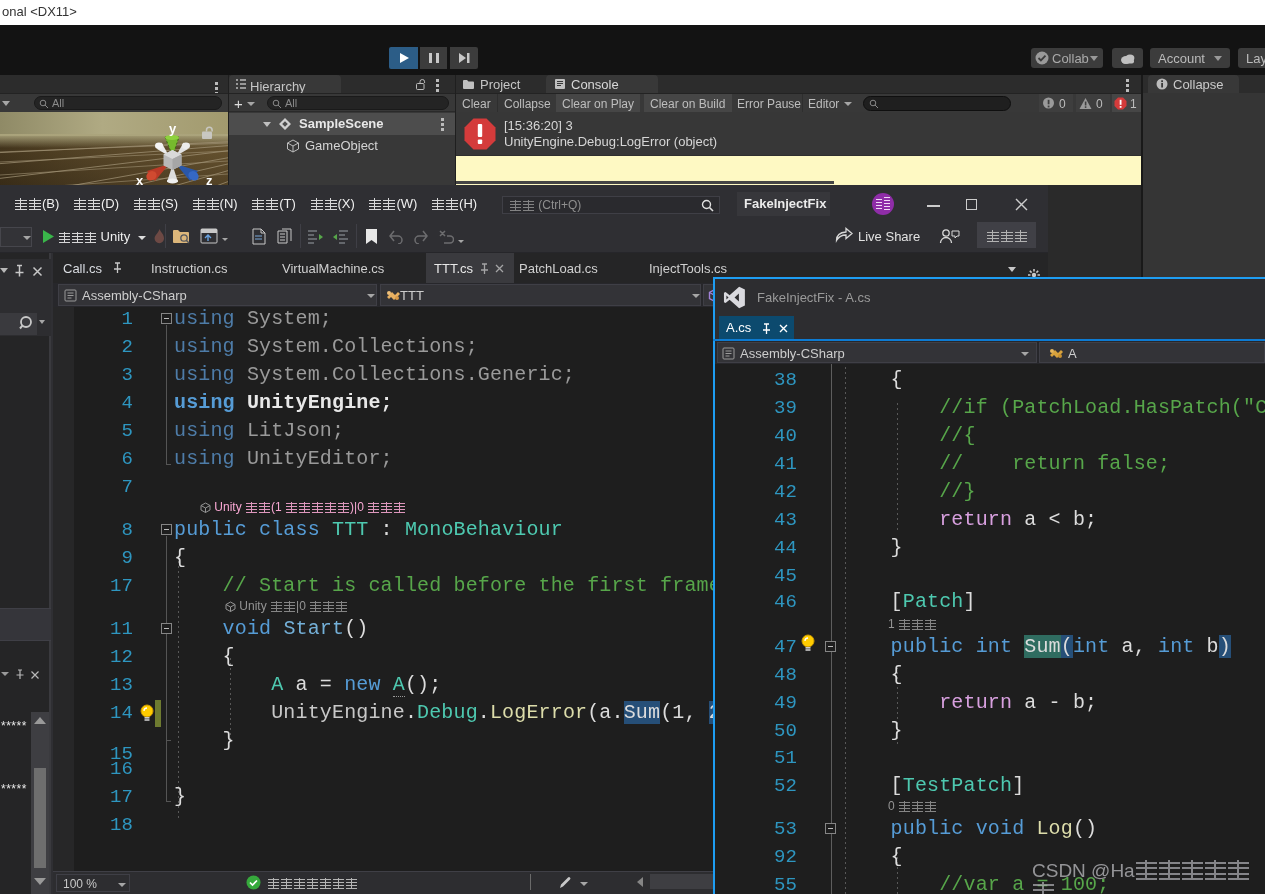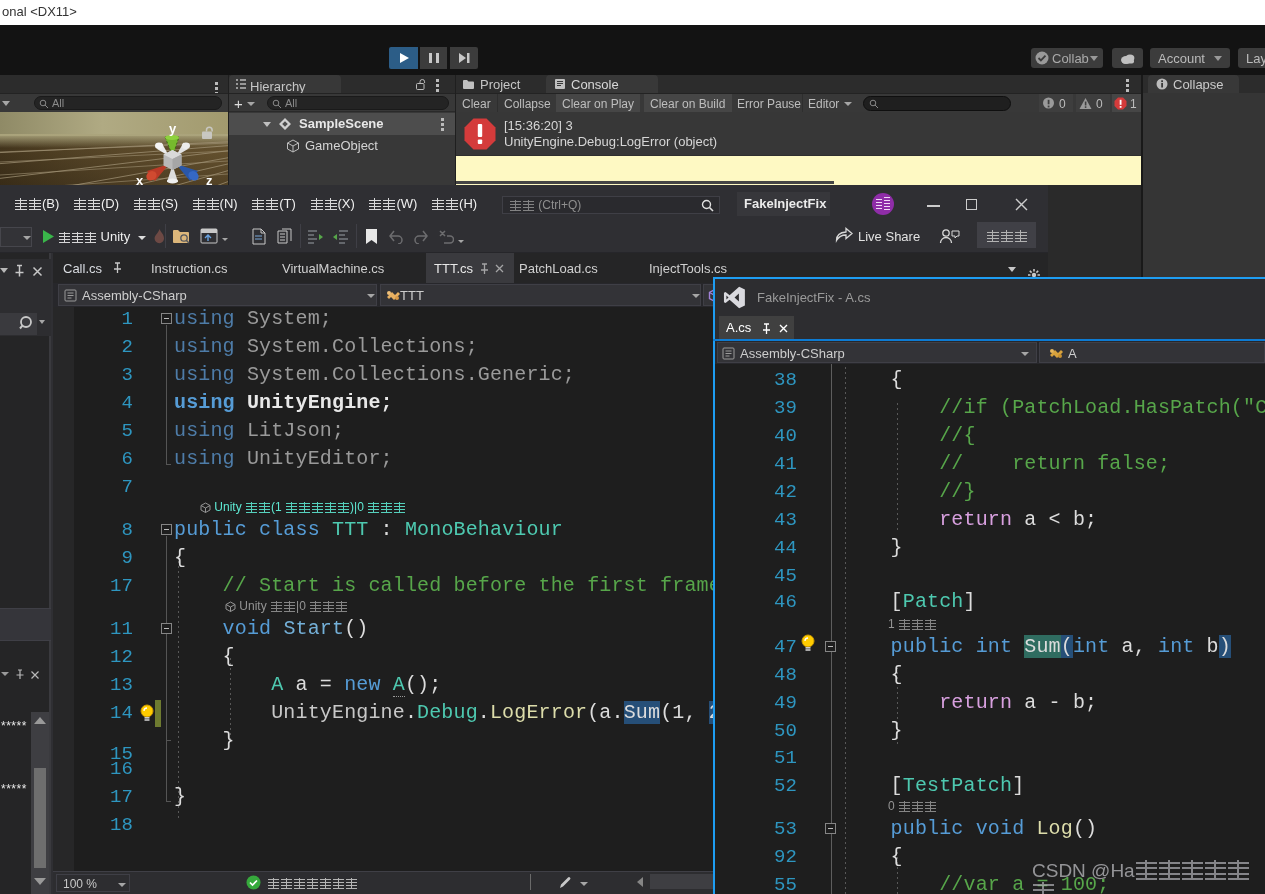--- a/index.html
+++ b/index.html
@@ -517,21 +517,21 @@
     <div class="a" style="left:166px;top:801px;width:5px;height:1px;background:#555"></div>
     <div class="a" style="left:161px;top:623px;width:11px;height:11px;border:1px solid #858585;background:#1e1e1e">
         <div class="a" style="left:2px;top:4px;width:5px;height:1px;background:#bbb"></div>
       </div>
     <div class="a" style="left:166px;top:635px;width:1px;height:106px;background:#555"></div>
     <div class="a" style="left:166px;top:740px;width:5px;height:1px;background:#555"></div>
 
     <div class="a dashv" style="left:178px;top:556px;height:262px"></div>
     <div class="a dashv" style="left:230px;top:655px;height:85px"></div>
 
-    <div class="a" style="left:200px;top:500px;height:16px;font-size:12px;color:#5eead4;white-space:nowrap">
+    <div class="a" style="left:200px;top:500px;height:16px;font-size:12px;color:#f9a8d4;white-space:nowrap">
       <svg style="vertical-align:-2px" width="11" height="11">
           <path d="M5.5 1 L10 3.5 V8 L5.5 10.5 L1 8 V3.5 Z" stroke="#949494" fill="none"></path>
           <path d="M1 3.5 L5.5 6 L10 3.5 M5.5 6 V10.5" stroke="#949494" fill="none"></path>
         </svg>
       Unity <span class="k k12"></span><span class="k k12"></span>(1 <span class="k k12"></span><span class="k k12"></span><span class="k k12"></span><span class="k k12"></span><span class="k k12"></span>)|0 <span class="k k12"></span><span class="k k12"></span><span class="k k12"></span>
     </div>
     <div class="a" style="left:225px;top:599px;height:16px;font-size:12px;color:#949494;white-space:nowrap">
       <svg style="vertical-align:-2px" width="11" height="11">
           <path d="M5.5 1 L10 3.5 V8 L5.5 10.5 L1 8 V3.5 Z" stroke="#949494" fill="none"></path>
           <path d="M1 3.5 L5.5 6 L10 3.5 M5.5 6 V10.5" stroke="#949494" fill="none"></path>
@@ -588,21 +588,21 @@
   <div id="float">
     <div class="a" style="left:713px;top:277px;width:552px;height:617px;background:#1e1e1e;border-left:2px solid #1e9df2;border-top:2px solid #1e9df2;z-index:20"></div>
 
     <div class="a" style="left:715px;top:279px;width:550px;height:36px;background:#2d2d30;z-index:21"></div>
     <svg class="a" style="left:723px;top:286px;z-index:22" width="24" height="23" viewBox="0 0 20 20">
         <path d="M13.6 0.6 L5.3 8 L1.8 5.2 L0.4 5.9 V14.1 L1.8 14.8 L5.3 12 L13.6 19.4 L18.6 17 V3 Z M2.5 11.8 V8.2 L4.4 10 Z M13.4 13.4 L9.6 10 L13.4 6.6 Z" fill="#d9d9de"></path>
       </svg>
     <div class="a" style="left:757px;top:290px;font-size:13px;color:#9a9a9a;z-index:22">FakeInjectFix - A.cs</div>
 
     <div class="a" style="left:715px;top:315px;width:550px;height:24px;background:#2d2d30;z-index:21"></div>
-    <div class="a" style="left:719px;top:316px;width:75px;height:23px;background:#404040;z-index:22">
+    <div class="a" style="left:719px;top:316px;width:75px;height:23px;background:#0c4a6e;z-index:22">
       <div class="a" style="left:7px;top:4px;font-size:13px;color:#fff">A.cs</div>
       <svg class="a" style="left:42px;top:7px" width="11" height="12">
           <path d="M3 1 h5 M5.5 1 v6 M2 7 h7 M5.5 7 v4" stroke="#fff" stroke-width="1.3"></path>
         </svg>
       <svg class="a" style="left:59px;top:7px" width="11" height="11">
           <path d="M2 2 L9 9 M9 2 L2 9" stroke="#fff" stroke-width="1.4"></path>
         </svg>
     </div>
     <div class="a" style="left:713px;top:339px;width:552px;height:2px;background:#0d7bd2;z-index:22"></div>
 

